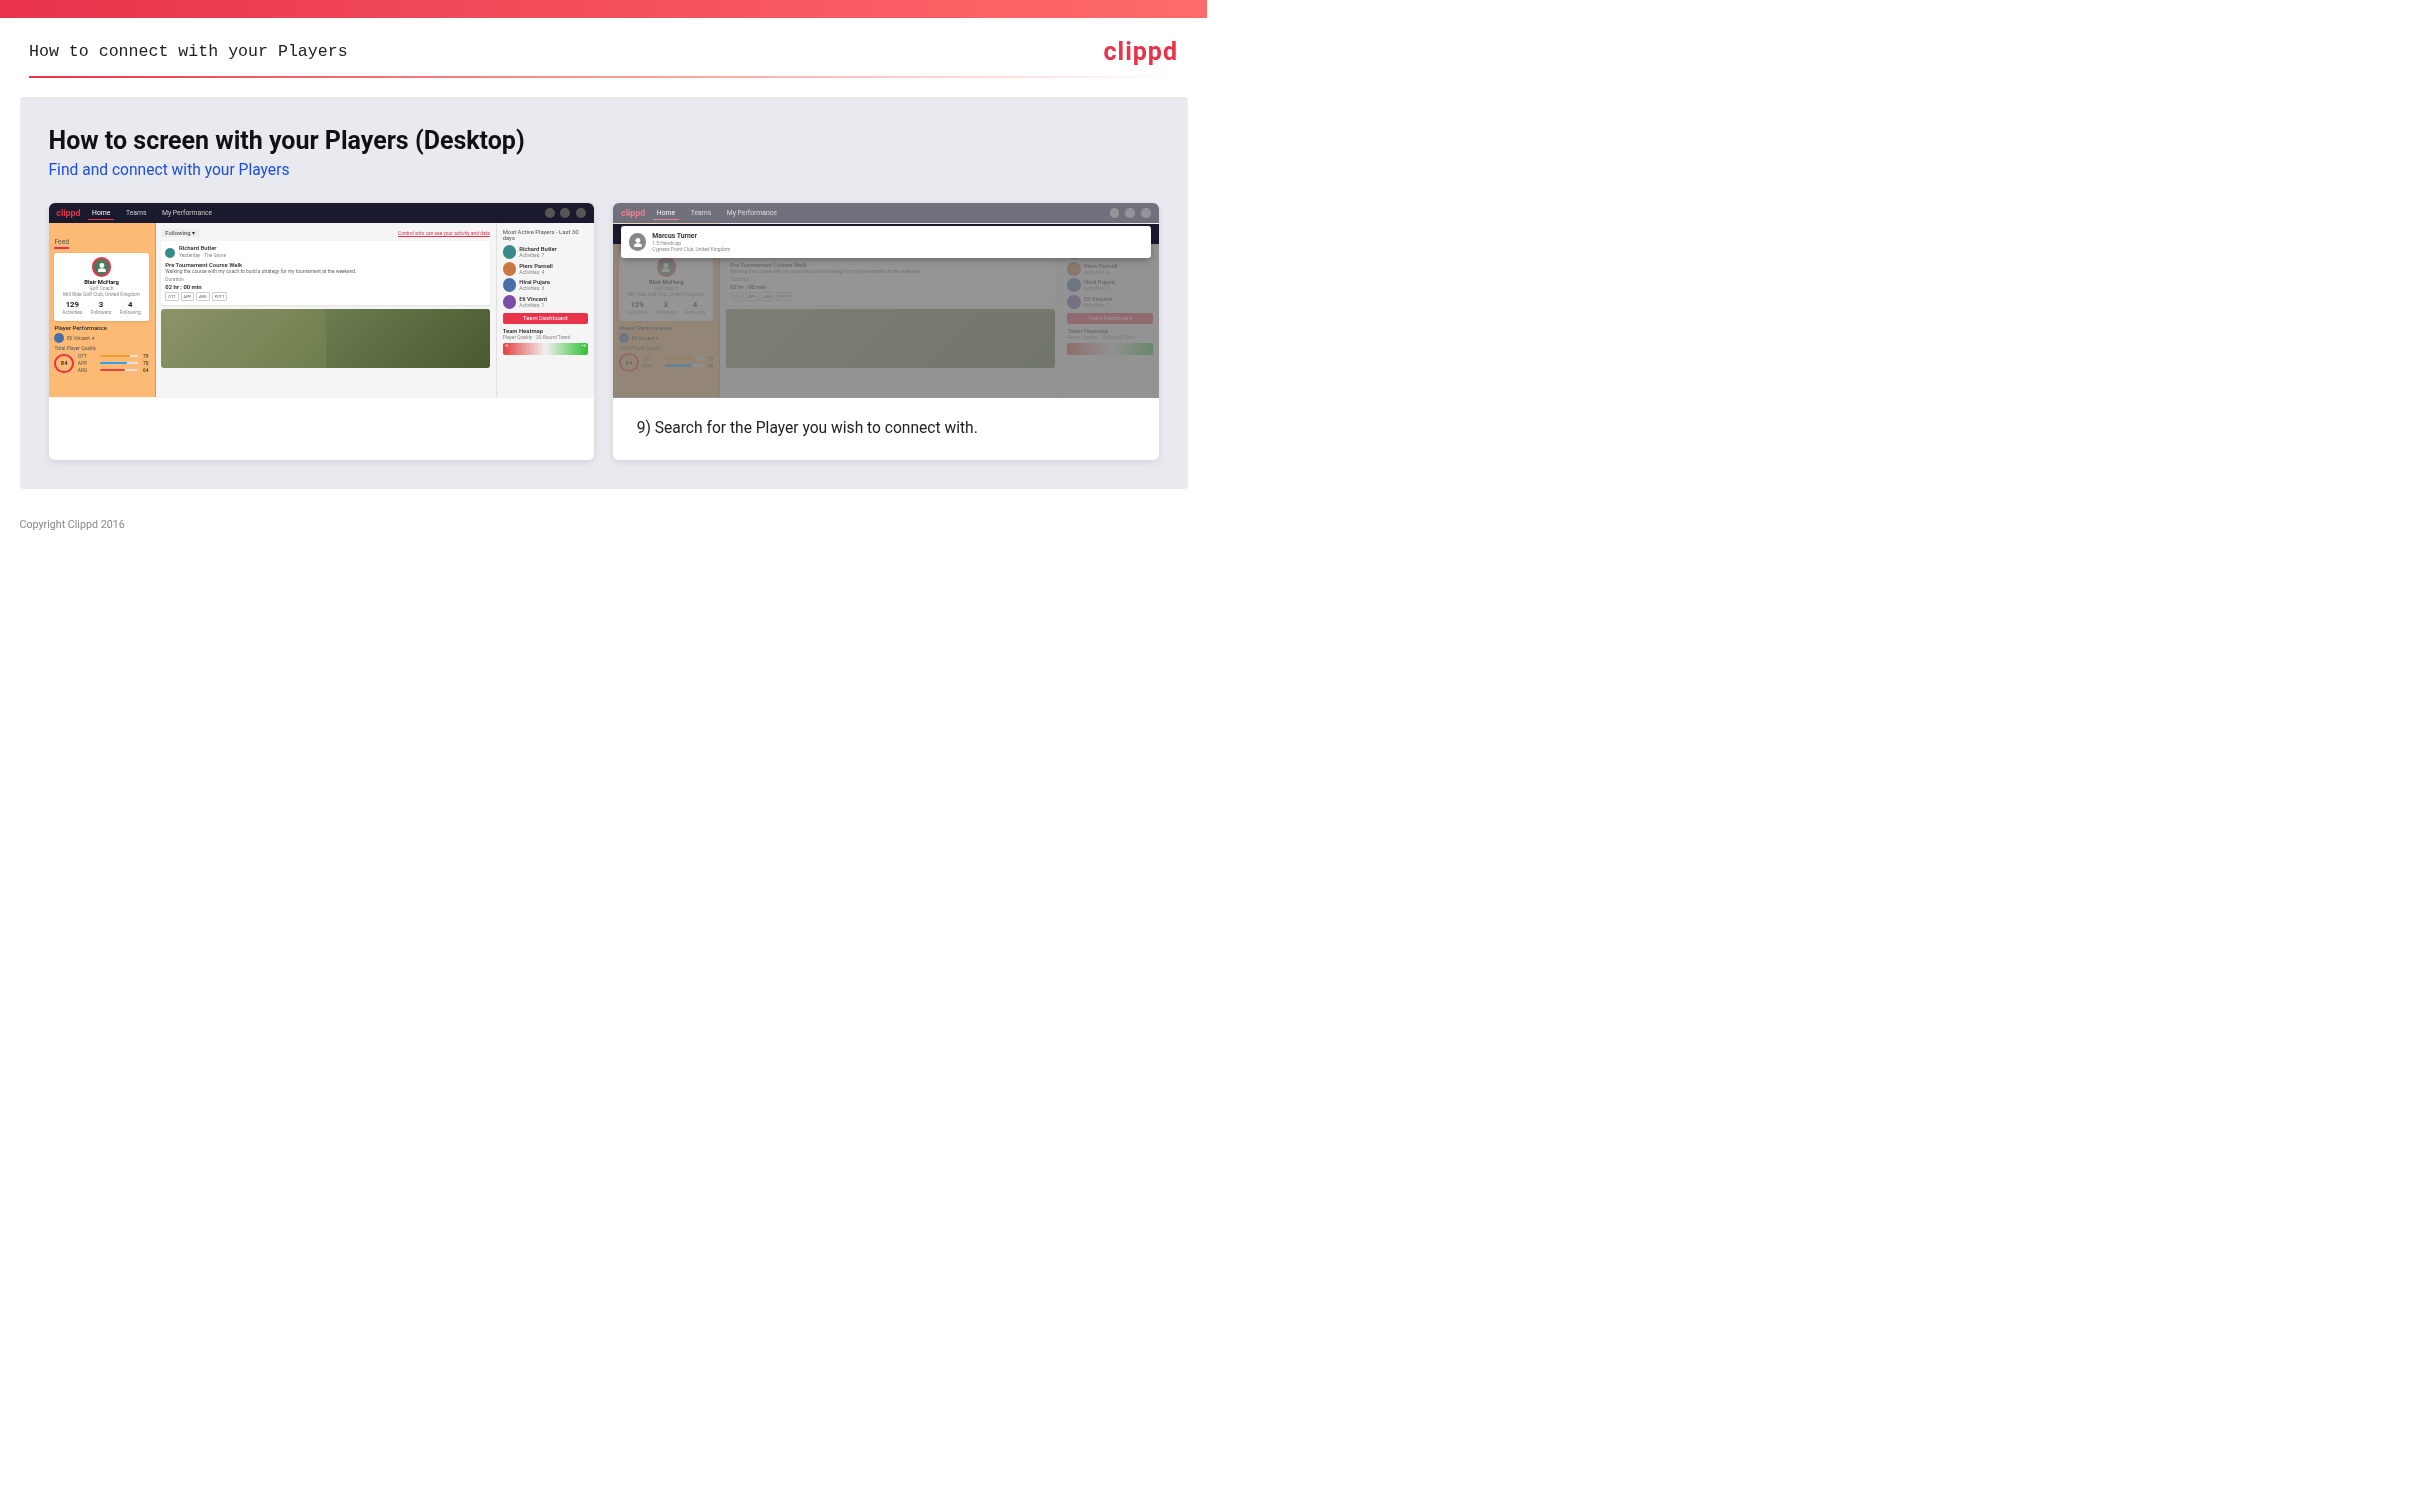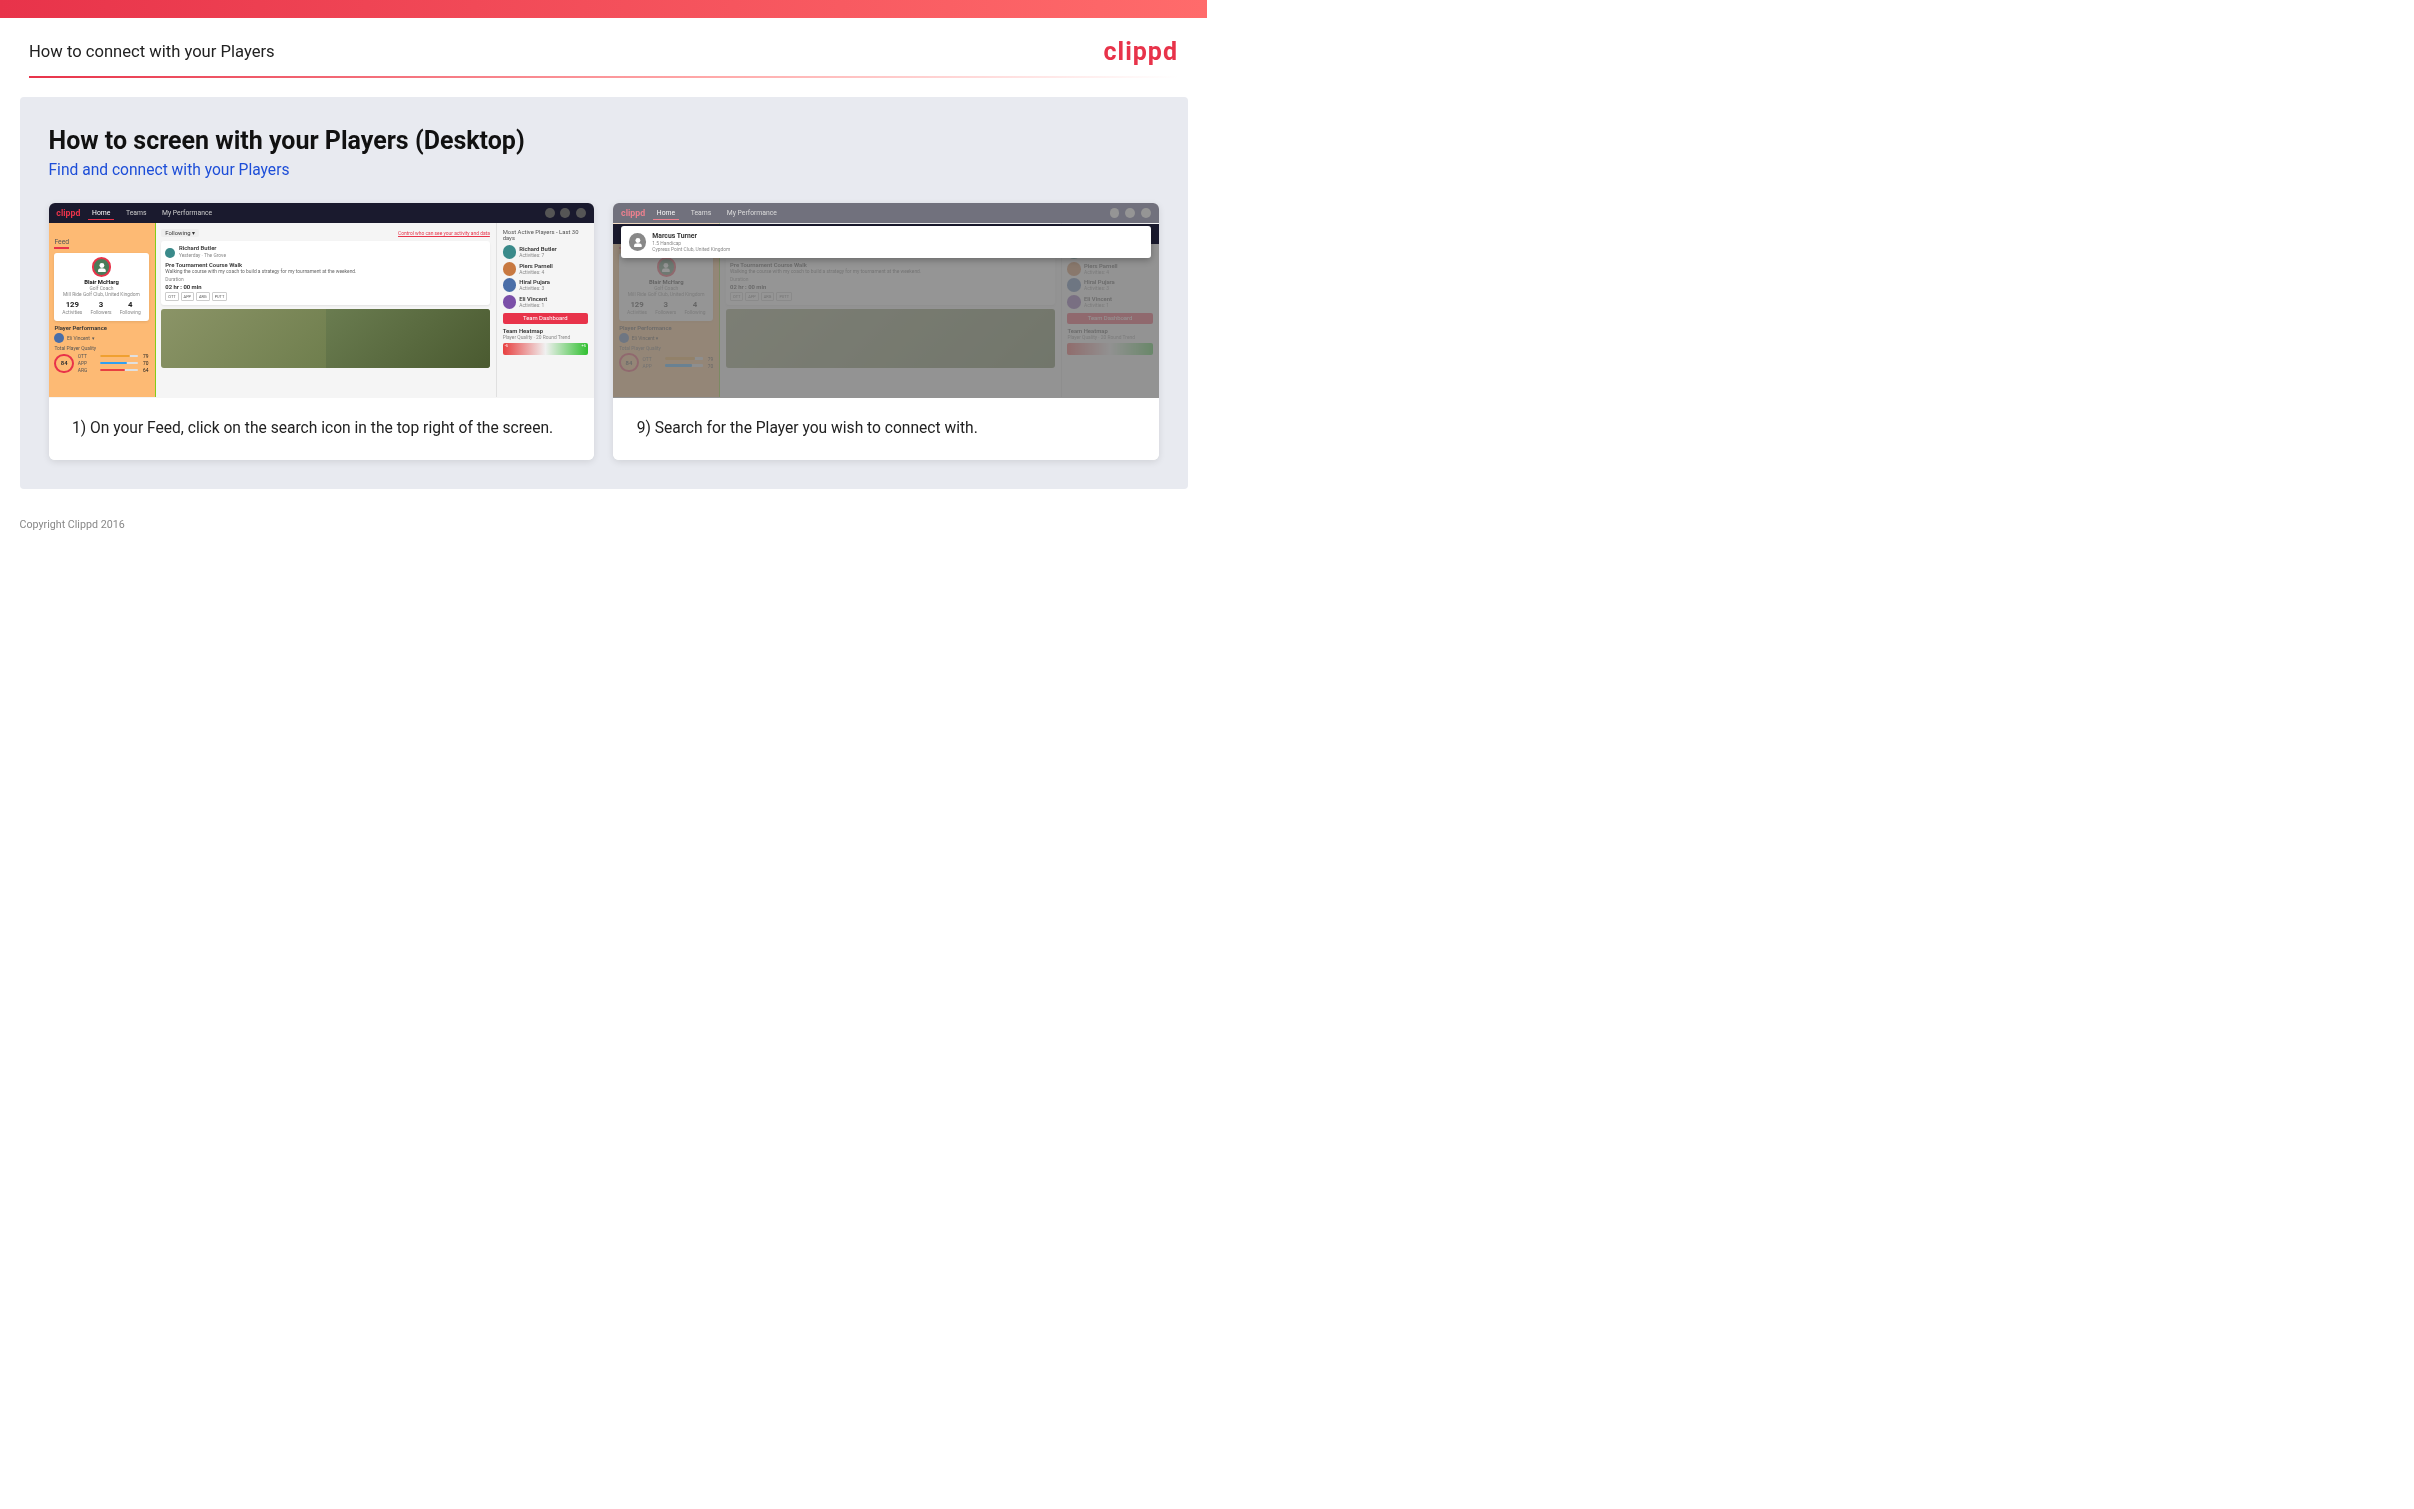--- a/index.html
+++ b/index.html
@@ -21,20 +21,21 @@
     .header {
       display: flex;
       justify-content: space-between;
       align-items: center;
       padding: 19.5px 29px 9.8px 29px;
     }
     .header-title {
       font-size: 16.6px;
       color: #222;
       font-weight: 400;
+      font-family: Liberation Mono, monospace;
     }
     .logo {
       font-size: 25px;
       font-weight: 700;
       color: #e8334a;
       letter-spacing: 1px;
     }
 
     
     .divider {
@@ -640,23 +641,20 @@
             <div class="mini-heatmap-title">Team Heatmap</div>
             <div class="mini-heatmap-sub">Player Quality · 20 Round Trend</div>
             <div style="height:11.7px;background:linear-gradient(to right,#e84040,#f0f0f0,#30c030);border-radius:2px;margin-top:2.9px;position:relative;">
               <span style="font-size:3.9px;position:absolute;left:2px;color:#fff;">-5</span>
               <span style="font-size:3.9px;position:absolute;right:2px;color:#fff;">+5</span>
             </div>
           </div>
         </div>
       </div>
 
-      <div class="caption-block">
-        <p class="caption-text">1) On your Feed, click on the search icon in the top right of the screen.</p>
-      </div>
     </div>
 
     <div class="screenshot-block">
       <div class="mini-app" style="position:relative;">
 
         <div class="mini-nav" style="opacity:0.6;">
           <span class="mini-logo-sm">clippd</span>
           <span class="mini-nav-item active">Home</span>
           <span class="mini-nav-item">Teams</span>
           <span class="mini-nav-item">My Performance</span>

